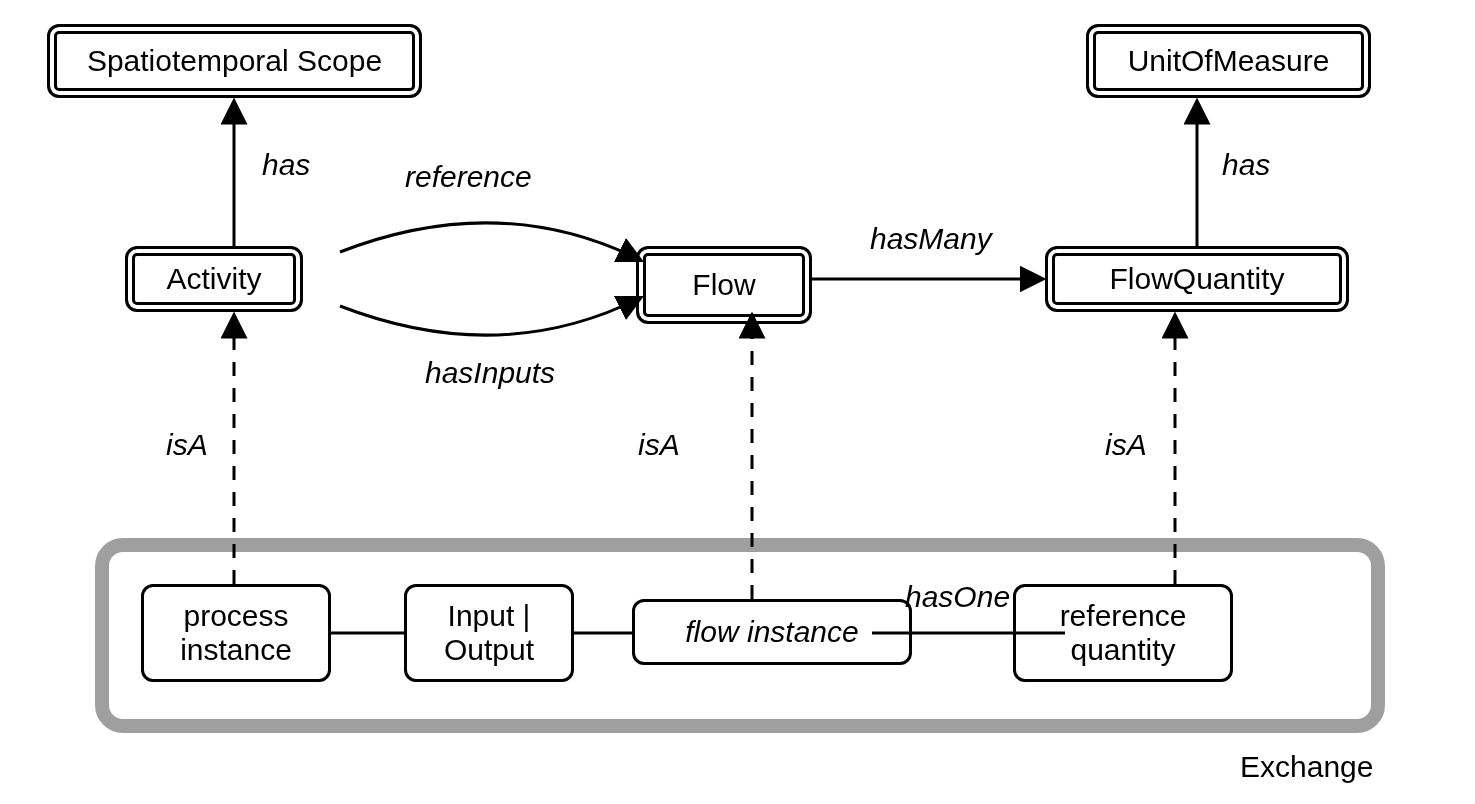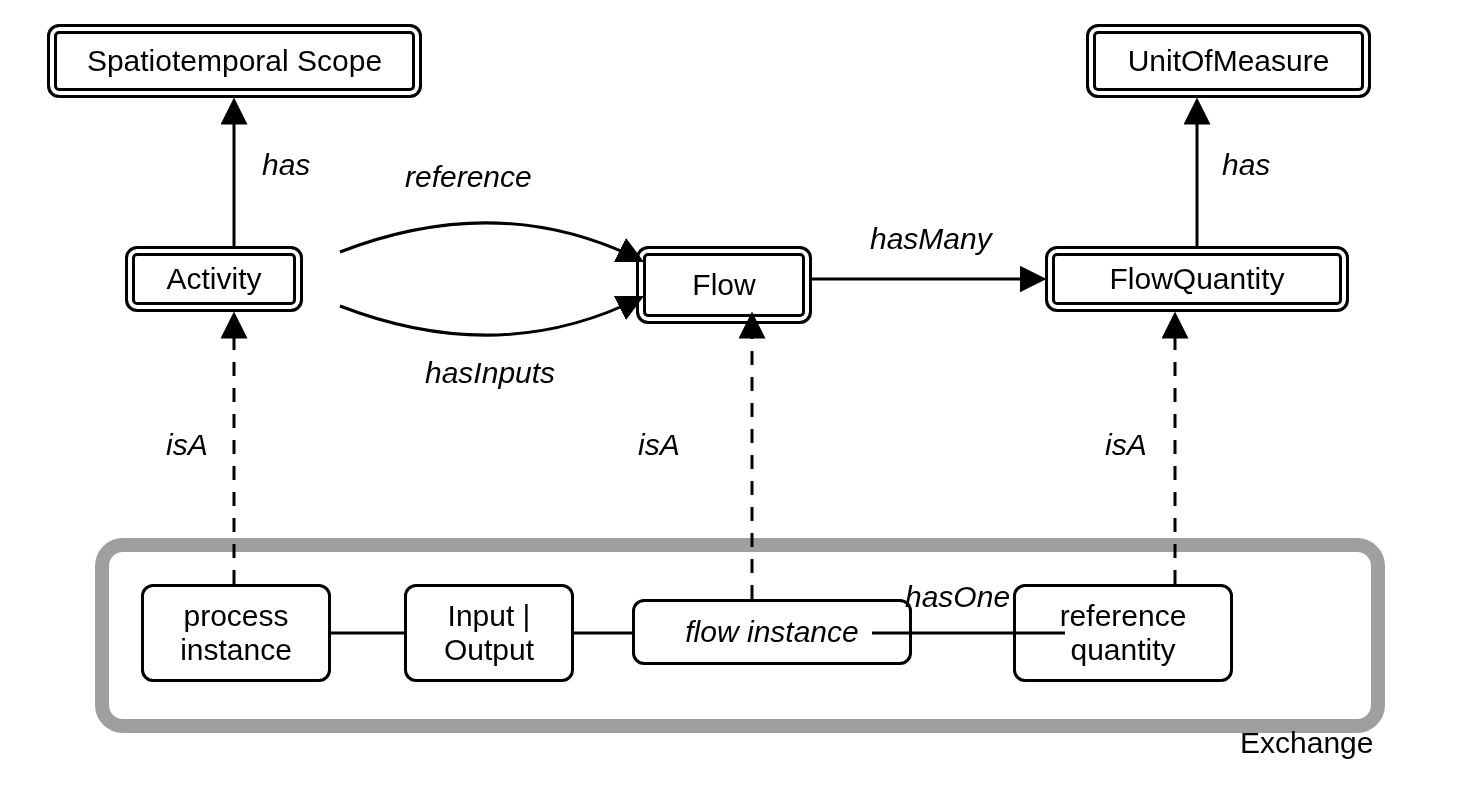--- a/index.html
+++ b/index.html
@@ -96,21 +96,21 @@
 <div class="label" style="left:262px; top:148px;">has</div>
 <div class="label" style="left:1222px; top:148px;">has</div>
 <div class="label" style="left:405px; top:160px;">reference</div>
 <div class="label" style="left:425px; top:356px;">hasInputs</div>
 <div class="label" style="left:870px; top:222px;text-align:center;">hasMany</div>
 <div class="label" style="left:166px; top:428px;">isA</div>
 <div class="label" style="left:638px; top:428px;">isA</div>
 <div class="label" style="left:1105px; top:428px;">isA</div>
 <div class="label" style="left:905px; top:580px;">hasOne</div>
 
-<div class="plain-label" style="left:1240px; top:726px;">Exchange</div>
+<div class="plain-label" style="left:1240px; top:750px;">Exchange</div>
 
 <svg class="overlay" viewBox="0 0 1475 804">
   <defs>
     <marker id="arrow" viewBox="0 0 12 12" refX="10" refY="6" markerWidth="9" markerHeight="9" orient="auto-start-reverse">
       <path d="M 0 0 L 12 6 L 0 12 z" fill="#000"></path>
     </marker>
   </defs>
 
   <line x1="234" y1="246" x2="234" y2="102" stroke="#000" stroke-width="3" marker-end="url(#arrow)"></line>
 

